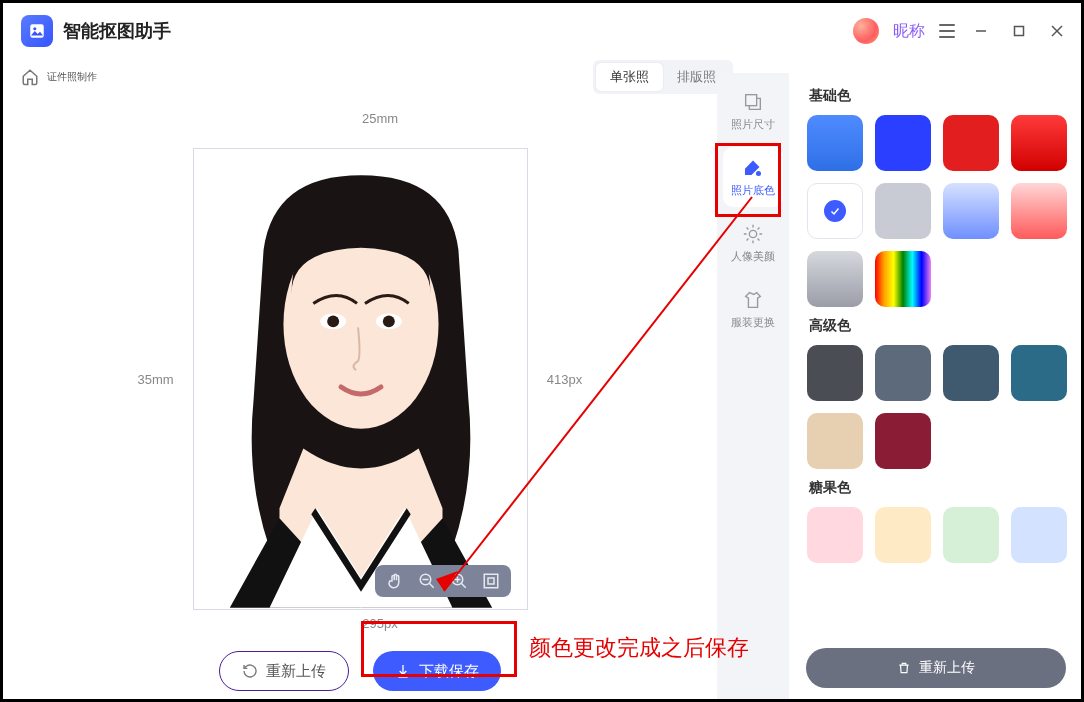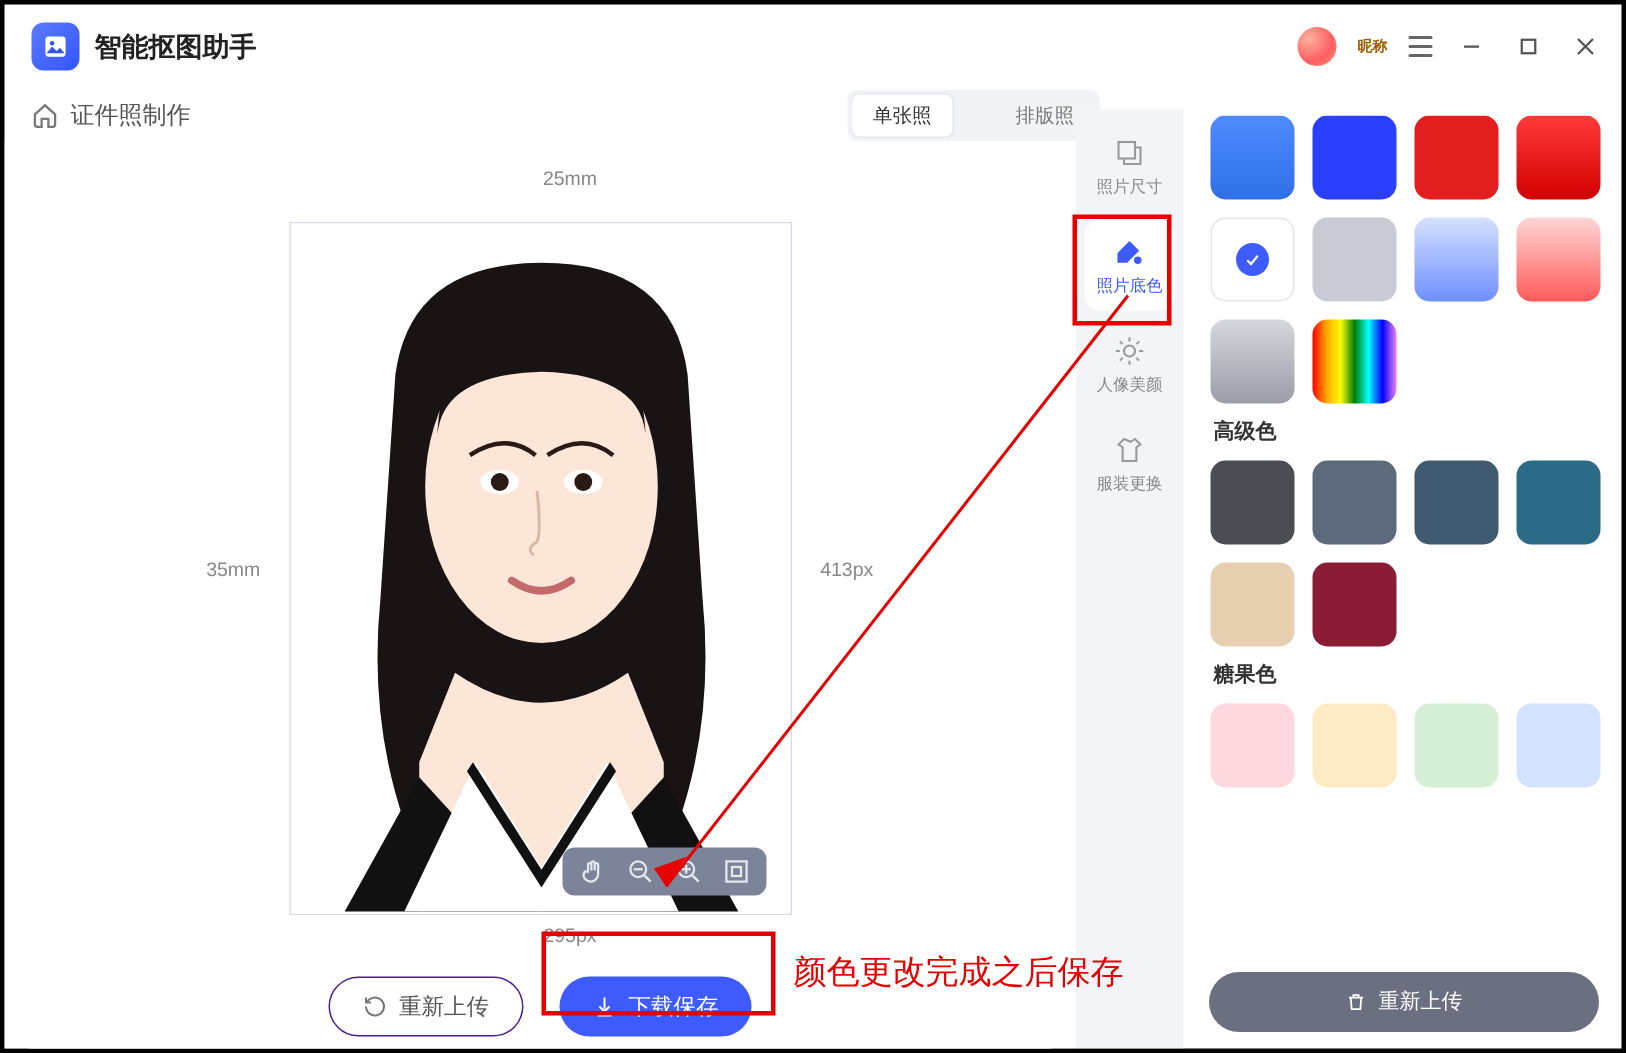--- a/index.html
+++ b/index.html
@@ -5,31 +5,31 @@
   * { box-sizing: border-box; margin: 0; padding: 0; font-family: "PingFang SC", "Microsoft YaHei", sans-serif; }
   body { width: 1084px; height: 702px; background: #fff; border: 3px solid #000; overflow: hidden; position: relative; }
 
   
   .titlebar { height: 56px; display: flex; align-items: center; padding: 0 12px 0 18px; text-align: right; }
   .app-logo { width: 32px; height: 32px; background: linear-gradient(135deg,#5a7bff,#3554ff); border-radius: 8px; display:flex;align-items:center;justify-content:center; }
   .app-logo svg { width:18px;height:18px;fill:#fff; }
   .app-title { font-size: 18px; font-weight: 700; color:#222; margin-left:10px; }
   .title-right { margin-left:auto; display:flex; align-items:center; gap:14px; }
   .avatar { width:26px;height:26px;border-radius:50%;background:radial-gradient(circle at 30% 30%, #ffb199, #ff5e62 60%, #ff9966); }
-  .nick { font-size:10px; color:#a16207;font-weight:bold; }
+  .nick { font-size:16px; color:#8b5cf6; }
   .menu-icon { width:16px;height:14px; display:flex;flex-direction:column;justify-content:space-between; }
   .menu-icon span { height:2px;background:#666;border-radius:1px; }
   .win-btn { width:24px;height:24px;display:flex;align-items:center;justify-content:center;color:#555;font-size:14px;cursor:pointer; }
   .win-btn svg { width:12px;height:12px;stroke:#555;stroke-width:1.5;fill:none; }
 
   
   .secrow { height:36px; padding:0 18px; display:flex; align-items:center; }
   .home-ico { width:18px;height:18px;stroke:#777;fill:none;stroke-width:2; }
-  .bc { margin-left:8px;font-size:16px;color:#555; }
-  .tabs { margin-left:auto; margin-right:330px; display:flex; background:#f2f3f7;border-radius:6px;padding:3px;gap:28px; }
+  .bc { margin-left:8px;font-size:10px;color:#555; }
+  .tabs { margin-left:auto; margin-right:330px; display:flex; background:#f2f3f7;border-radius:6px;padding:3px; }
   .tab { padding:5px 14px;font-size:13px;color:#777;border-radius:5px;cursor:pointer; }
   .tab.active { background:#fff;color:#333;box-shadow:0 0 2px rgba(0,0,0,.1); }
 
   
   .main { position:absolute; top:92px; bottom:0; left:0; right:0; display:flex; }
   .canvas-wrap { flex:1; background:#fff; padding:10px 16px 0 16px; position:relative; }
   .canvas-card { background:#fff; border-radius:10px; box-shadow:0 0 0 rgba(0,0,0,0); padding:6px 10px 18px 10px; position:relative; }
   .dim-top { text-align:center;font-size:13px;color:#888;margin-bottom:22px; margin-left:60px; margin-right:20px;}
   .row-mid { display:flex;align-items:center;justify-content:center;gap:12px; }
   .dim-l,.dim-r { font-size:13px;color:#888;width:50px;text-align:center; }
@@ -234,20 +234,21 @@
     </div>
     <div class="tool">
       <svg viewBox="0 0 24 24">
           <path d="M8 4l-4 4 3 2v10h10V10l3-2-4-4-3 2z"></path>
         </svg>
       <span>服装更换</span>
     </div>
   </div>
 
   <div class="colorpanel">
+    <div class="group-title">基础色</div>
     <div class="swatches" id="sw-basic">
         <div class="sw" style="background: linear-gradient(rgb(79, 139, 255), rgb(47, 111, 230));"></div>
         <div class="sw" style="background: rgb(42, 63, 255);"></div>
         <div class="sw" style="background: rgb(226, 30, 30);"></div>
         <div class="sw" style="background: linear-gradient(rgb(255, 58, 58), rgb(209, 0, 0));"></div>
         <div class="sw white" style="background: rgb(255, 255, 255);">
           <div class="check">
             <span>
               <svg viewBox="0 0 24 24">
                 <polyline points="5 13 10 18 19 7"></polyline>

